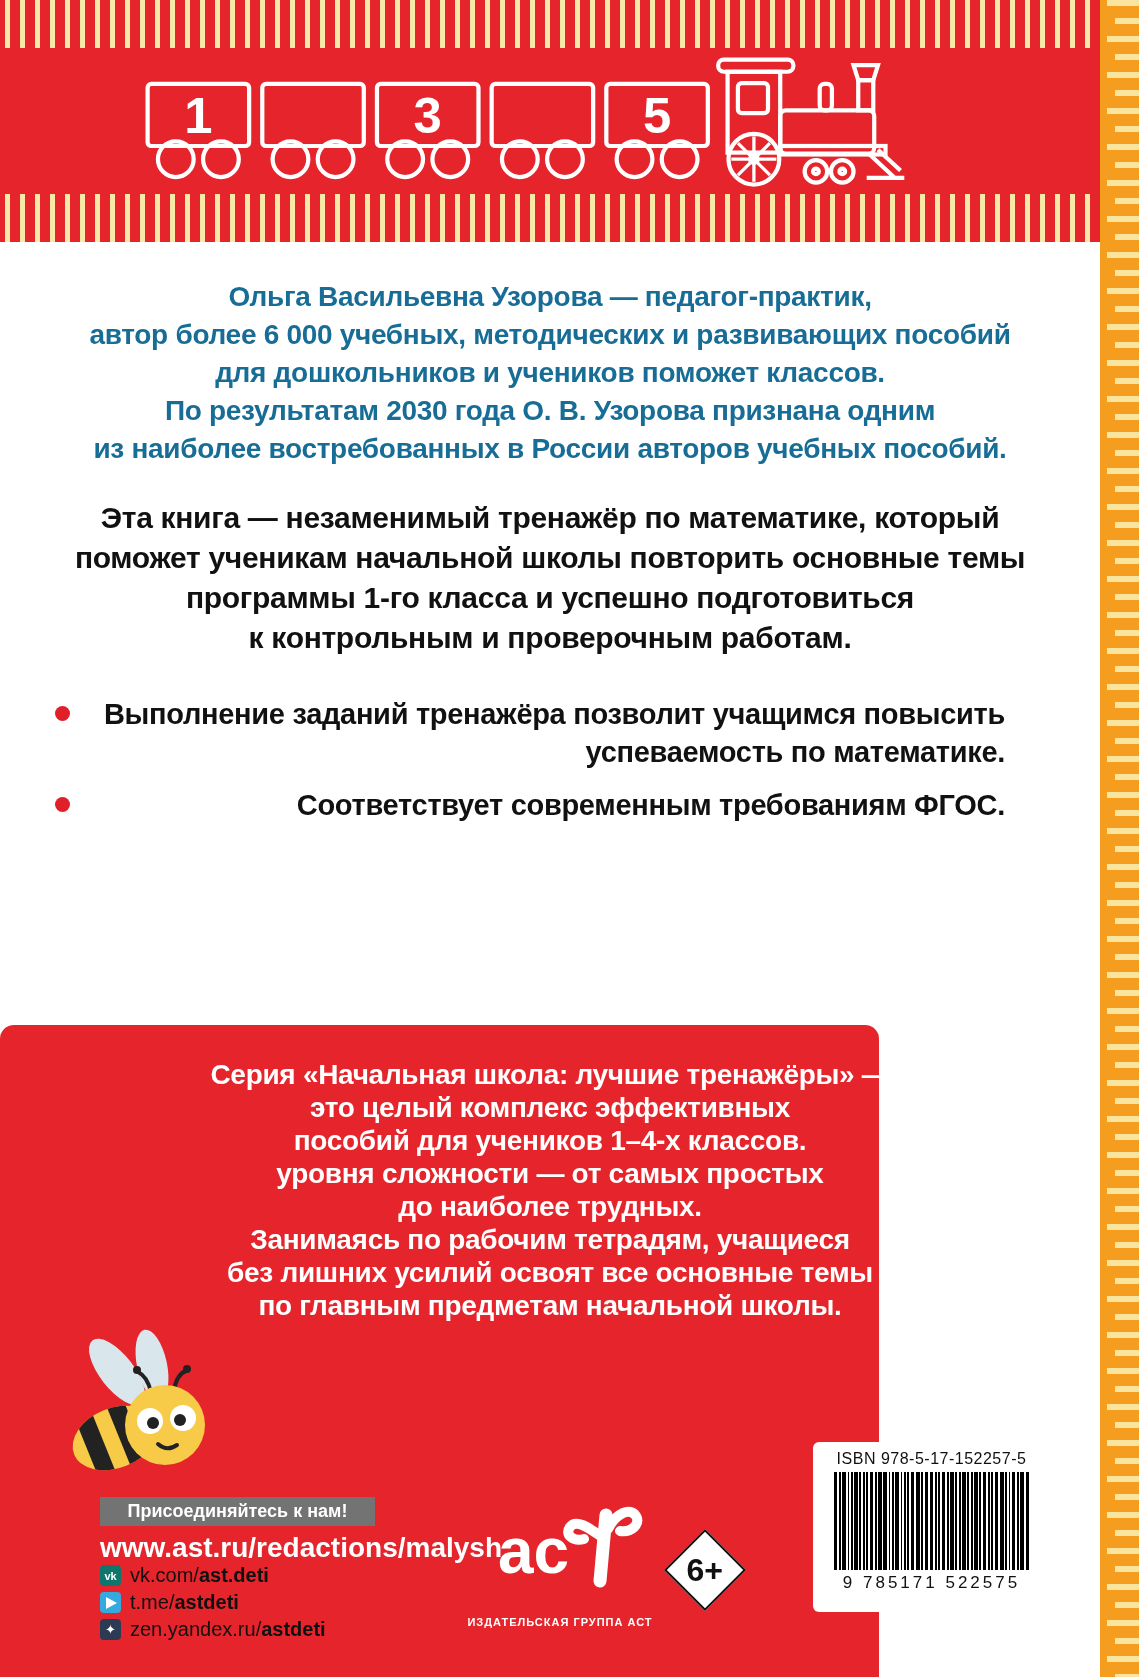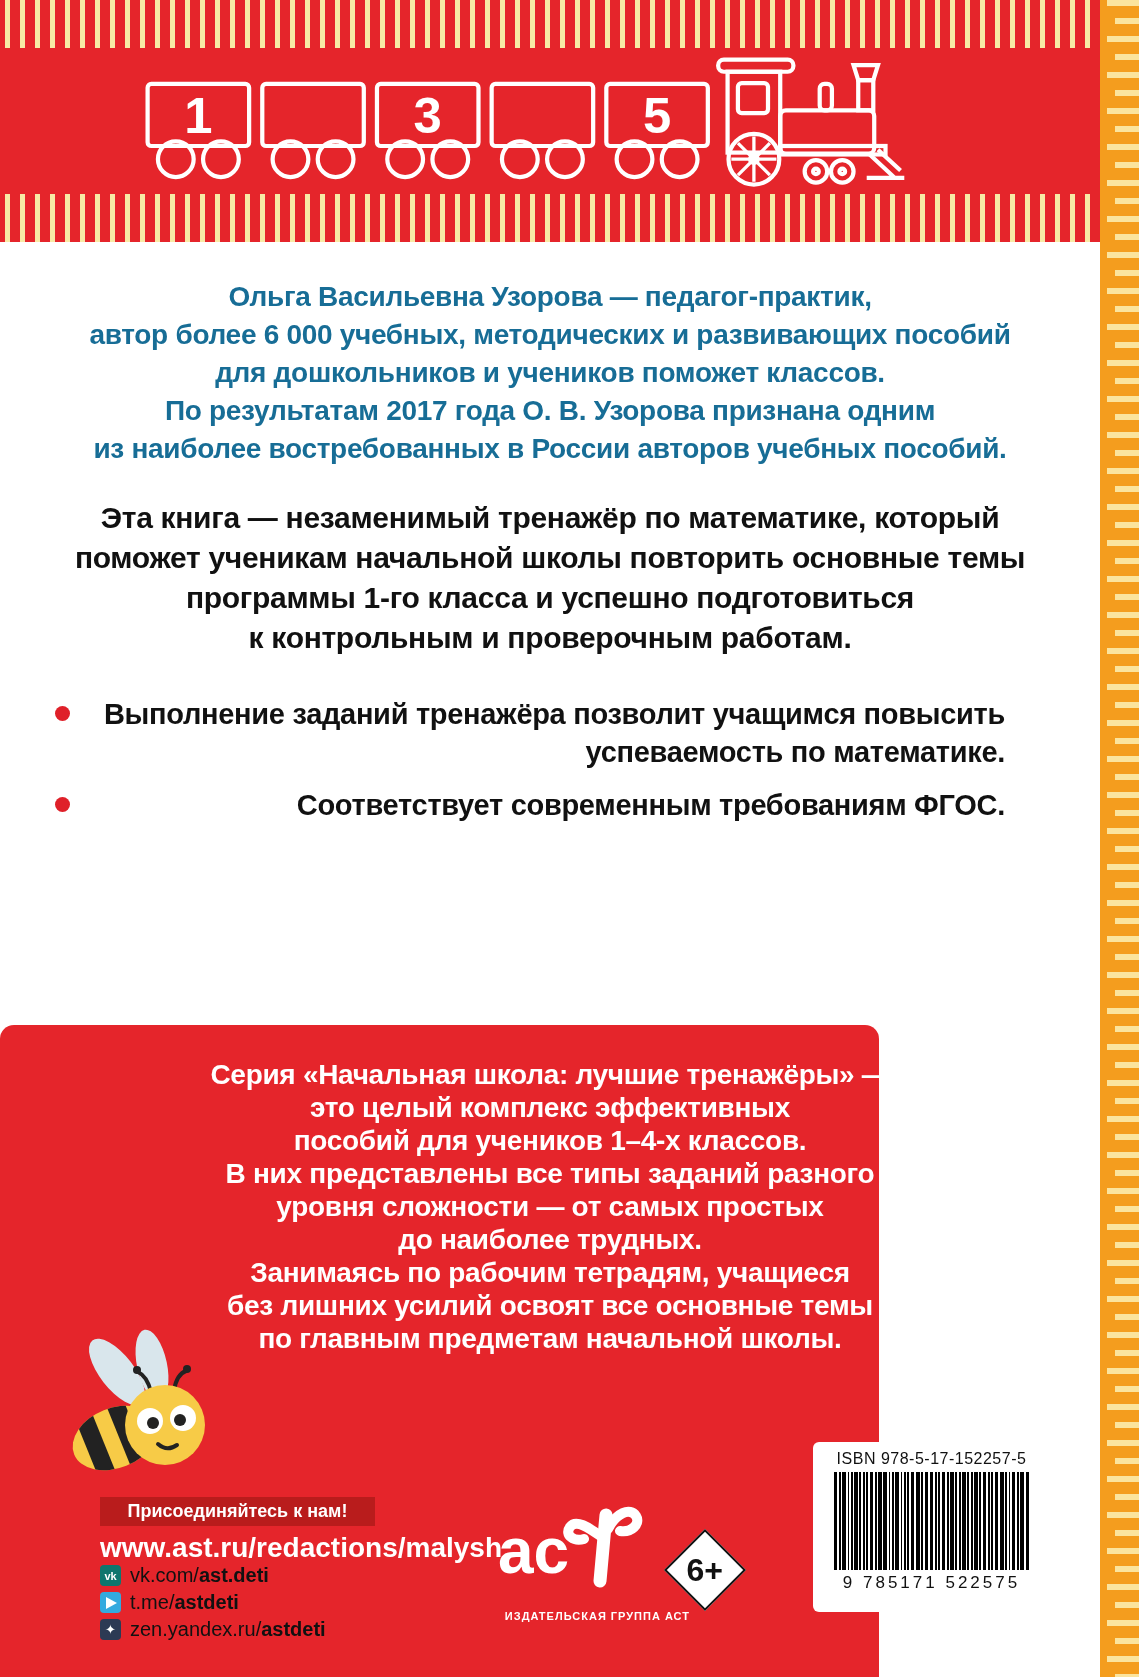--- a/index.html
+++ b/index.html
@@ -36,36 +36,36 @@
   .bullet-dot { position:absolute; left:0; top:11px; width:15px; height:15px; border-radius:50%; background:#df2029; }
 
   
   .red-panel { position:absolute; left:0; top:1025px; width:879px; height:652px;
     background:#e5252b; border-radius:14px 14px 0 0; }
   .series-block { position:absolute; left:40px; top:33px; width:1020px; text-align:center;
     color:#ffffff; font-weight:bold; font-size:28px; line-height:33px; letter-spacing:-0.3px; }
   .bee-svg { position:absolute; left:55px; top:295px; }
 
   .join-button { position:absolute; left:100px; top:472px; width:275px; height:29px;
-    background:#b91c1c; color:#ffffff; font-weight:bold; font-size:18px;
+    background:#737373; color:#ffffff; font-weight:bold; font-size:18px;
     display:flex; align-items:center; justify-content:center; }
   .website { position:absolute; left:100px; top:507px; color:#ffffff; font-weight:bold; font-size:28px; }
   .socials { position:absolute; left:100px; top:537px; }
   .social-row { display:flex; align-items:center; height:27px; color:#111111; font-size:20px; }
   .social-icon { width:21px; height:21px; border-radius:4px; margin-right:9px;
     display:flex; align-items:center; justify-content:center; flex:0 0 21px; }
   .icon-vk { background:#0f766e; color:#ffffff; font-size:11px; font-weight:bold; }
   .icon-tg { background:#34aadf; }
   .tg-plane { width:0; height:0; border-top:6px solid transparent; border-bottom:6px solid transparent;
     border-left:11px solid #ffffff; margin-left:2px; }
   .icon-zen { background:#2c3a54; color:#ffffff; font-size:13px; }
   .social-handle { font-weight:bold; }
 
   .publisher { position:absolute; left:430px; top:450px; width:260px; text-align:center; }
-  .publisher-caption { color:#ffffff; font-weight:bold; font-size:11px; letter-spacing:1px; margin-top:6px;text-align:right; }
+  .publisher-caption { color:#ffffff; font-weight:bold; font-size:11px; letter-spacing:1px; margin-top:12px; }
 
   .age-badge { position:absolute; left:676px; top:516px; width:58px; height:58px;
     background:#ffffff; border:2px solid #111111; transform:rotate(45deg);
     display:flex; align-items:center; justify-content:center; }
   .age-badge span { transform:rotate(-45deg); color:#111111; font-weight:bold; font-size:32px; }
 
   .barcode-card { position:absolute; left:813px; top:417px; width:237px; height:170px;
     background:#ffffff; border-radius:6px; padding:8px 10px 6px 10px;
     display:flex; flex-direction:column; align-items:center; }
   .isbn-label { color:#111111; font-size:16px; letter-spacing:0.5px; white-space:nowrap; }
@@ -128,21 +128,21 @@
         <text x="430" y="86"></text>
         <text x="552" y="86">5</text>
       </g>
     </svg>
   </div>
 
   <div class="author-block">
     <div>Ольга Васильевна Узорова — педагог-практик,</div>
     <div>автор более 6 000 учебных, методических и развивающих пособий</div>
     <div>для дошкольников и учеников поможет классов.</div>
-    <div>По результатам 2017 года О. В. Узорова признана одним</div>
+    <div>По результатам 2030 года О. В. Узорова признана одним</div>
     <div>из наиболее востребованных в России авторов учебных пособий.</div>
   </div>
 
   <div class="book-block">
     <div>Эта книга — незаменимый тренажёр по математике, который</div>
     <div>поможет ученикам начальной школы повторить основные темы</div>
     <div>программы 1-го класса и успешно подготовиться</div>
     <div>к контрольным и проверочным работам.</div>
   </div>
 
@@ -155,21 +155,20 @@
       <span class="bullet-dot"></span>
       <span>Соответствует современным требованиям ФГОС.</span>
     </div>
   </div>
 
   <div class="red-panel">
     <div class="series-block">
       <div>Серия «Начальная школа: лучшие тренажёры» —</div>
       <div>это целый комплекс эффективных</div>
       <div>пособий для учеников 1–4-х классов.</div>
-      <div>В них представлены все типы заданий разного</div>
       <div>уровня сложности — от самых простых</div>
       <div>до наиболее трудных.</div>
       <div>Занимаясь по рабочим тетрадям, учащиеся</div>
       <div>без лишних усилий освоят все основные темы</div>
       <div>по главным предметам начальной школы.</div>
     </div>
 
     <svg class="bee-svg" width="165" height="165" viewBox="0 0 165 165">
       <g>
         <ellipse cx="62" cy="52" rx="17" ry="40" fill="#d9e6ec" transform="rotate(-38 62 52)"></ellipse>

